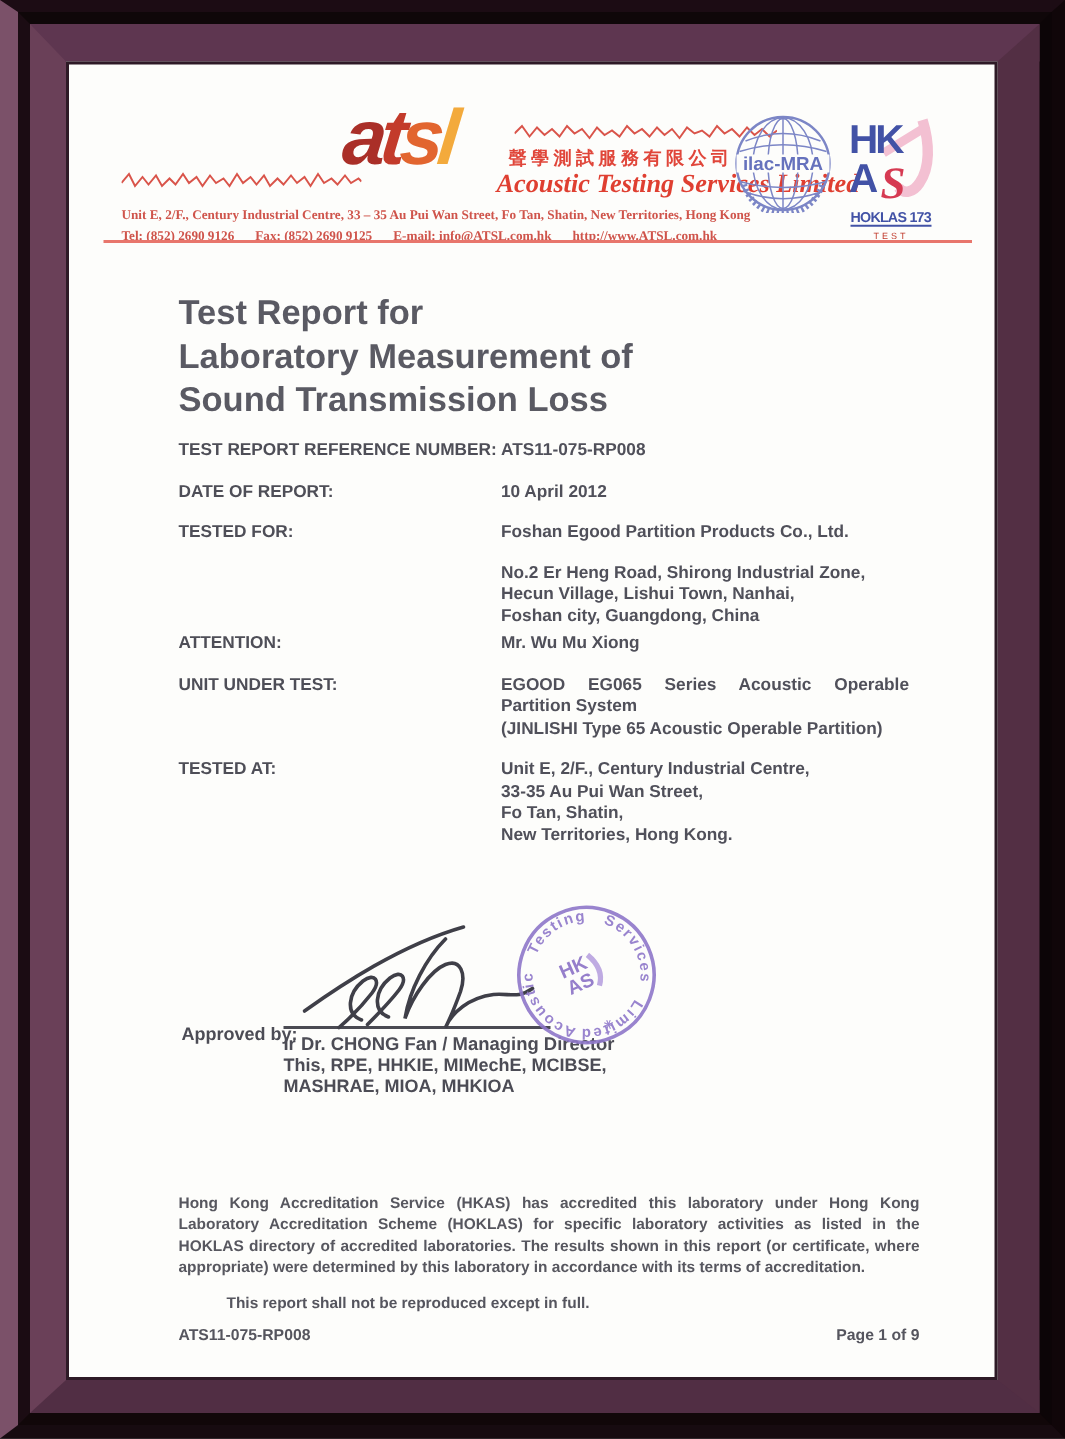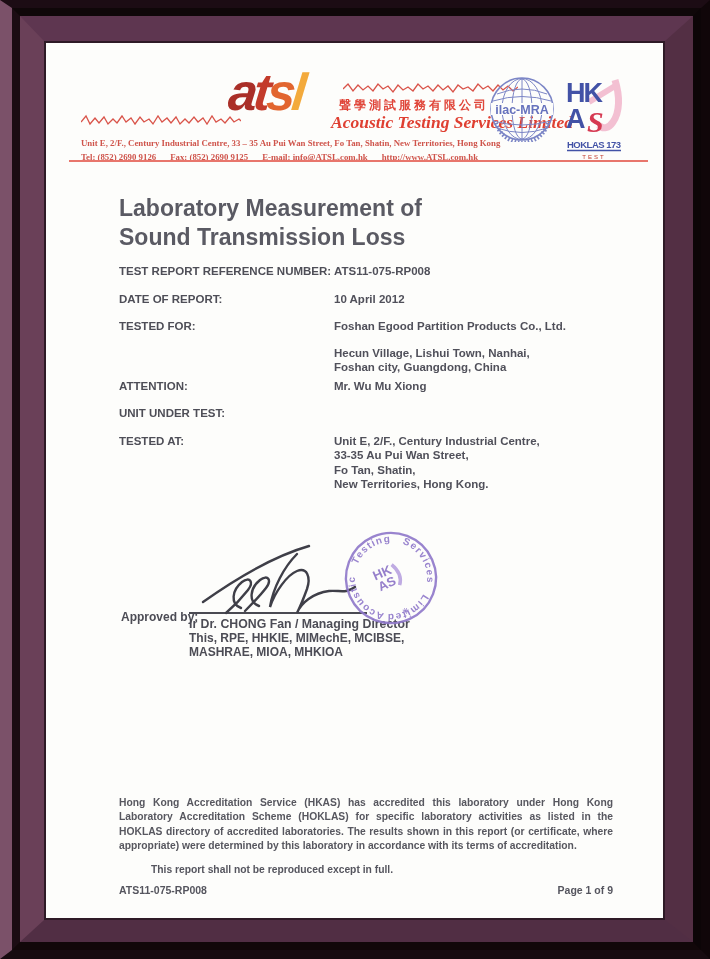--- a/index.html
+++ b/index.html
@@ -119,50 +119,56 @@
           <text x="22" y="54" font-size="30" font-weight="bold" font-style="italic" fill="#d63a52" font-family="Liberation Serif, serif">S</text>
           <text x="2" y="70" font-size="9.5" font-weight="bold" fill="#4252a6" font-family="Liberation Sans, sans-serif" letter-spacing="-0.5">HOKLAS 173</text>
           <line x1="2" y1="72.5" x2="56" y2="72.5" stroke="#4252a6" stroke-width="1.4"></line>
           <text x="29" y="81" text-anchor="middle" font-size="6" fill="#c0392b" letter-spacing="2" font-family="Liberation Sans, sans-serif">TEST</text>
         </svg>
 
         <div class="rule"></div>
       </div>
 
       <div class="title">
+        <div>Test Report for</div>
         <div>Laboratory Measurement of</div>
         <div>Sound Transmission Loss</div>
       </div>
 
       <div class="fields">
         <div class="row">
           <div class="lab">TEST REPORT REFERENCE NUMBER:</div>
           <div class="val">ATS11-075-RP008</div>
         </div>
         <div class="row">
           <div class="lab">DATE OF REPORT:</div>
           <div class="val">10 April 2012</div>
         </div>
         <div class="row" style="margin-bottom:0">
           <div class="lab">TESTED FOR:</div>
           <div class="val">Foshan Egood Partition Products Co., Ltd.</div>
         </div>
         <div class="row sub">
           <div class="lab"></div>
           <div class="val">
+            <div>No.2 Er Heng Road, Shirong Industrial Zone,</div>
             <div>Hecun Village, Lishui Town, Nanhai,</div>
             <div>Foshan city, Guangdong, China</div>
           </div>
         </div>
         <div class="row">
           <div class="lab">ATTENTION:</div>
           <div class="val">Mr. Wu Mu Xiong</div>
         </div>
         <div class="row">
           <div class="lab">UNIT UNDER TEST:</div>
+          <div class="val just">
+            <p>EGOOD EG065 Series Acoustic Operable Partition System</p>
+            <p>(JINLISHI Type 65 Acoustic Operable Partition)</p>
+          </div>
         </div>
         <div class="row">
           <div class="lab">TESTED AT:</div>
           <div class="val">
             <div>Unit E, 2/F., Century Industrial Centre,</div>
             <div>33-35 Au Pui Wan Street,</div>
             <div>Fo Tan, Shatin,</div>
             <div>New Territories, Hong Kong.</div>
           </div>
         </div>

